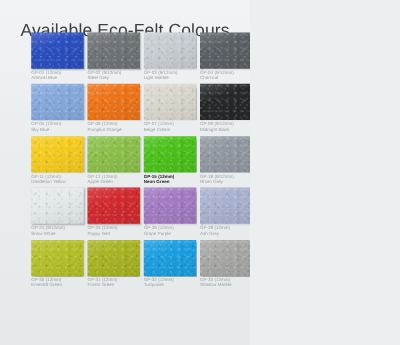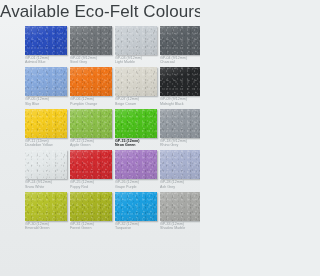--- a/index.html
+++ b/index.html
@@ -20,25 +20,25 @@
     width: 200px;
     height: 276px;
     background:
       linear-gradient(180deg, #f1f3f4 0%, #eaedee 45%, #e6e9ea 100%);
     box-sizing: border-box;
   }
 
   
   .page-title {
     position: absolute;
-    top: 5px;
+    top: 18px;
     left: 0;
     width: 200px;
     text-align: center;
-    font-size: 17px;
+    font-size: 14px;
     line-height: 13px;
     color: #3a3f42;
     letter-spacing: 0.1px;
     white-space: nowrap;
   }
 
   
   .swatch-grid {
     position: absolute;
     top: 26px;

